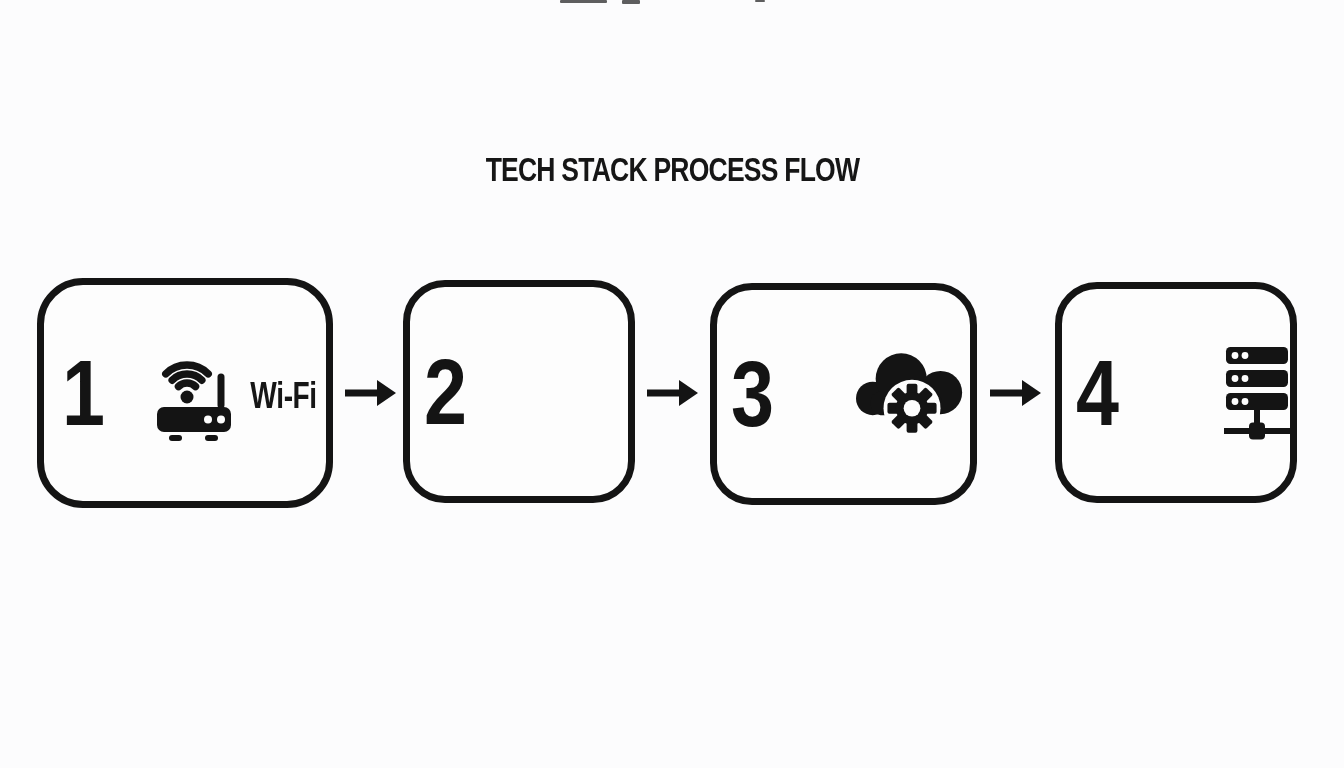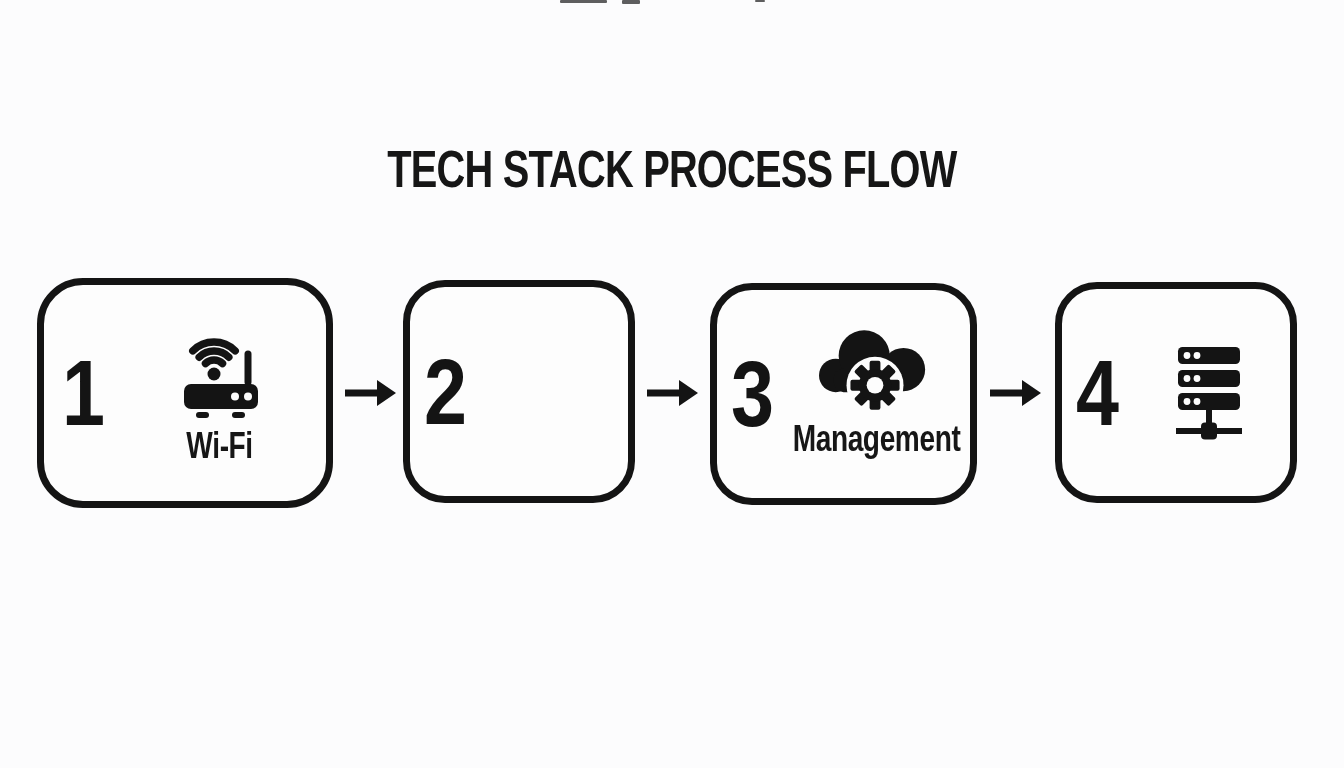--- a/index.html
+++ b/index.html
@@ -11,23 +11,23 @@
   }
   
   .cond{
     display:inline-block;
     transform:scaleX(0.78);
     transform-origin:center center;
     white-space:nowrap;
     font-weight:700;
   }
   .page-title{
-    position:absolute;left:0;right:0;top:144px;
+    position:absolute;left:0;right:0;top:152px;
     text-align:center;
-    font-size:51px;line-height:1;letter-spacing:-1px;
+    font-size:34px;line-height:1;letter-spacing:-1px;
     color:#161616;
   }
   .step-box{
     position:absolute;
     border:7px solid #141414;
     border-radius:42px;
     background:#fdfdfd;
     display:flex;align-items:center;
     box-sizing:border-box;
   }
@@ -39,21 +39,21 @@
     font-size:92px;line-height:1;font-weight:700;
     margin-left:14px;
     transform:scaleX(0.84);
     transform-origin:left center;
     color:#141414;
     flex:0 0 auto;
   }
   .b1 .step-number{margin-left:18px;}
   .step-content{
     flex:1 1 auto;
-    display:flex;flex-direction:column;align-items:center;justify-content:flex-end;
+    display:flex;align-items:center;justify-content:flex-end;
     min-width:0;
   }
   .step-icon{flex:0 0 auto;line-height:0;}
   .step-label{
     margin-top:6px;
     font-size:36px;line-height:1.1;letter-spacing:-0.5px;
     color:#161616;
   }
   .flow-arrow{
     position:absolute;top:373px;width:52px;height:40px;line-height:0;
@@ -135,23 +135,20 @@
             <rect x="-5.5" y="-25" width="11" height="50" rx="2"></rect>
             <rect x="-5.5" y="-25" width="11" height="50" rx="2" transform="rotate(45)"></rect>
             <rect x="-5.5" y="-25" width="11" height="50" rx="2" transform="rotate(90)"></rect>
             <rect x="-5.5" y="-25" width="11" height="50" rx="2" transform="rotate(135)"></rect>
             <circle cx="0" cy="0" r="16.5"></circle>
           </g>
           <circle cx="0" cy="0" r="8.5" fill="#fdfdfd"></circle>
         </g>
       </svg>
     </span>
-    <div class="step-label">
-      <span class="cond">Management</span>
-    </div>
   </div>
 </div>
 
 <span class="flow-arrow a3">
   <svg width="52" height="40" viewBox="0 0 52 40">
     <line class="inkstroke" stroke-width="7" x1="1" y1="20" x2="35" y2="20"></line>
     <polygon class="ink" points="33,7 52,20 33,33"></polygon>
   </svg>
 </span>
 

